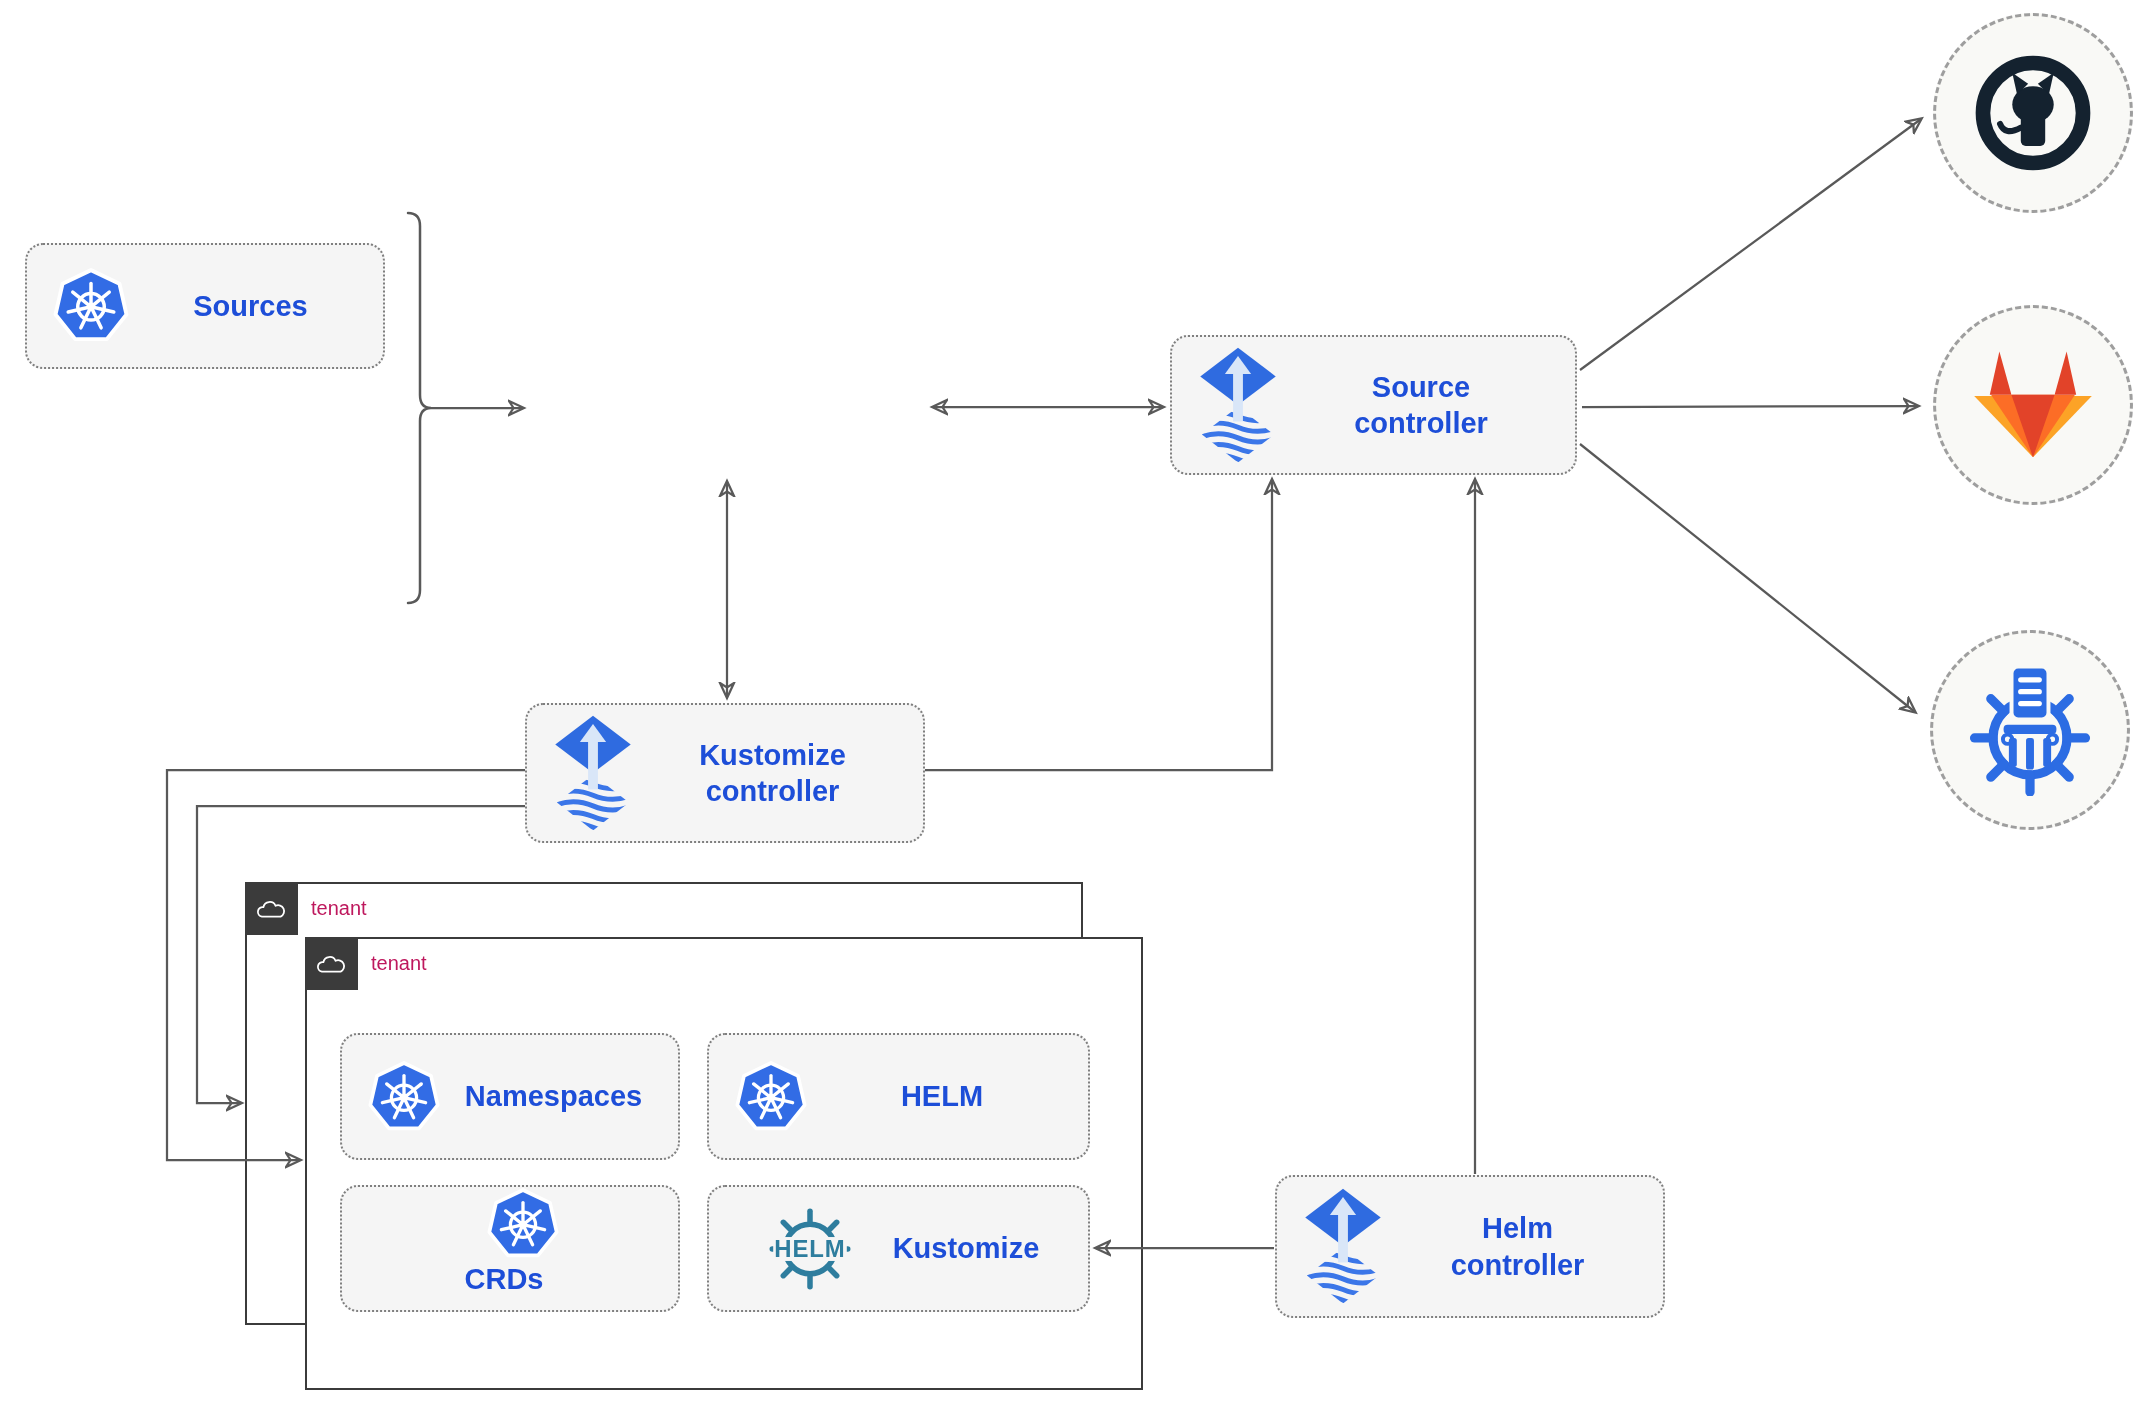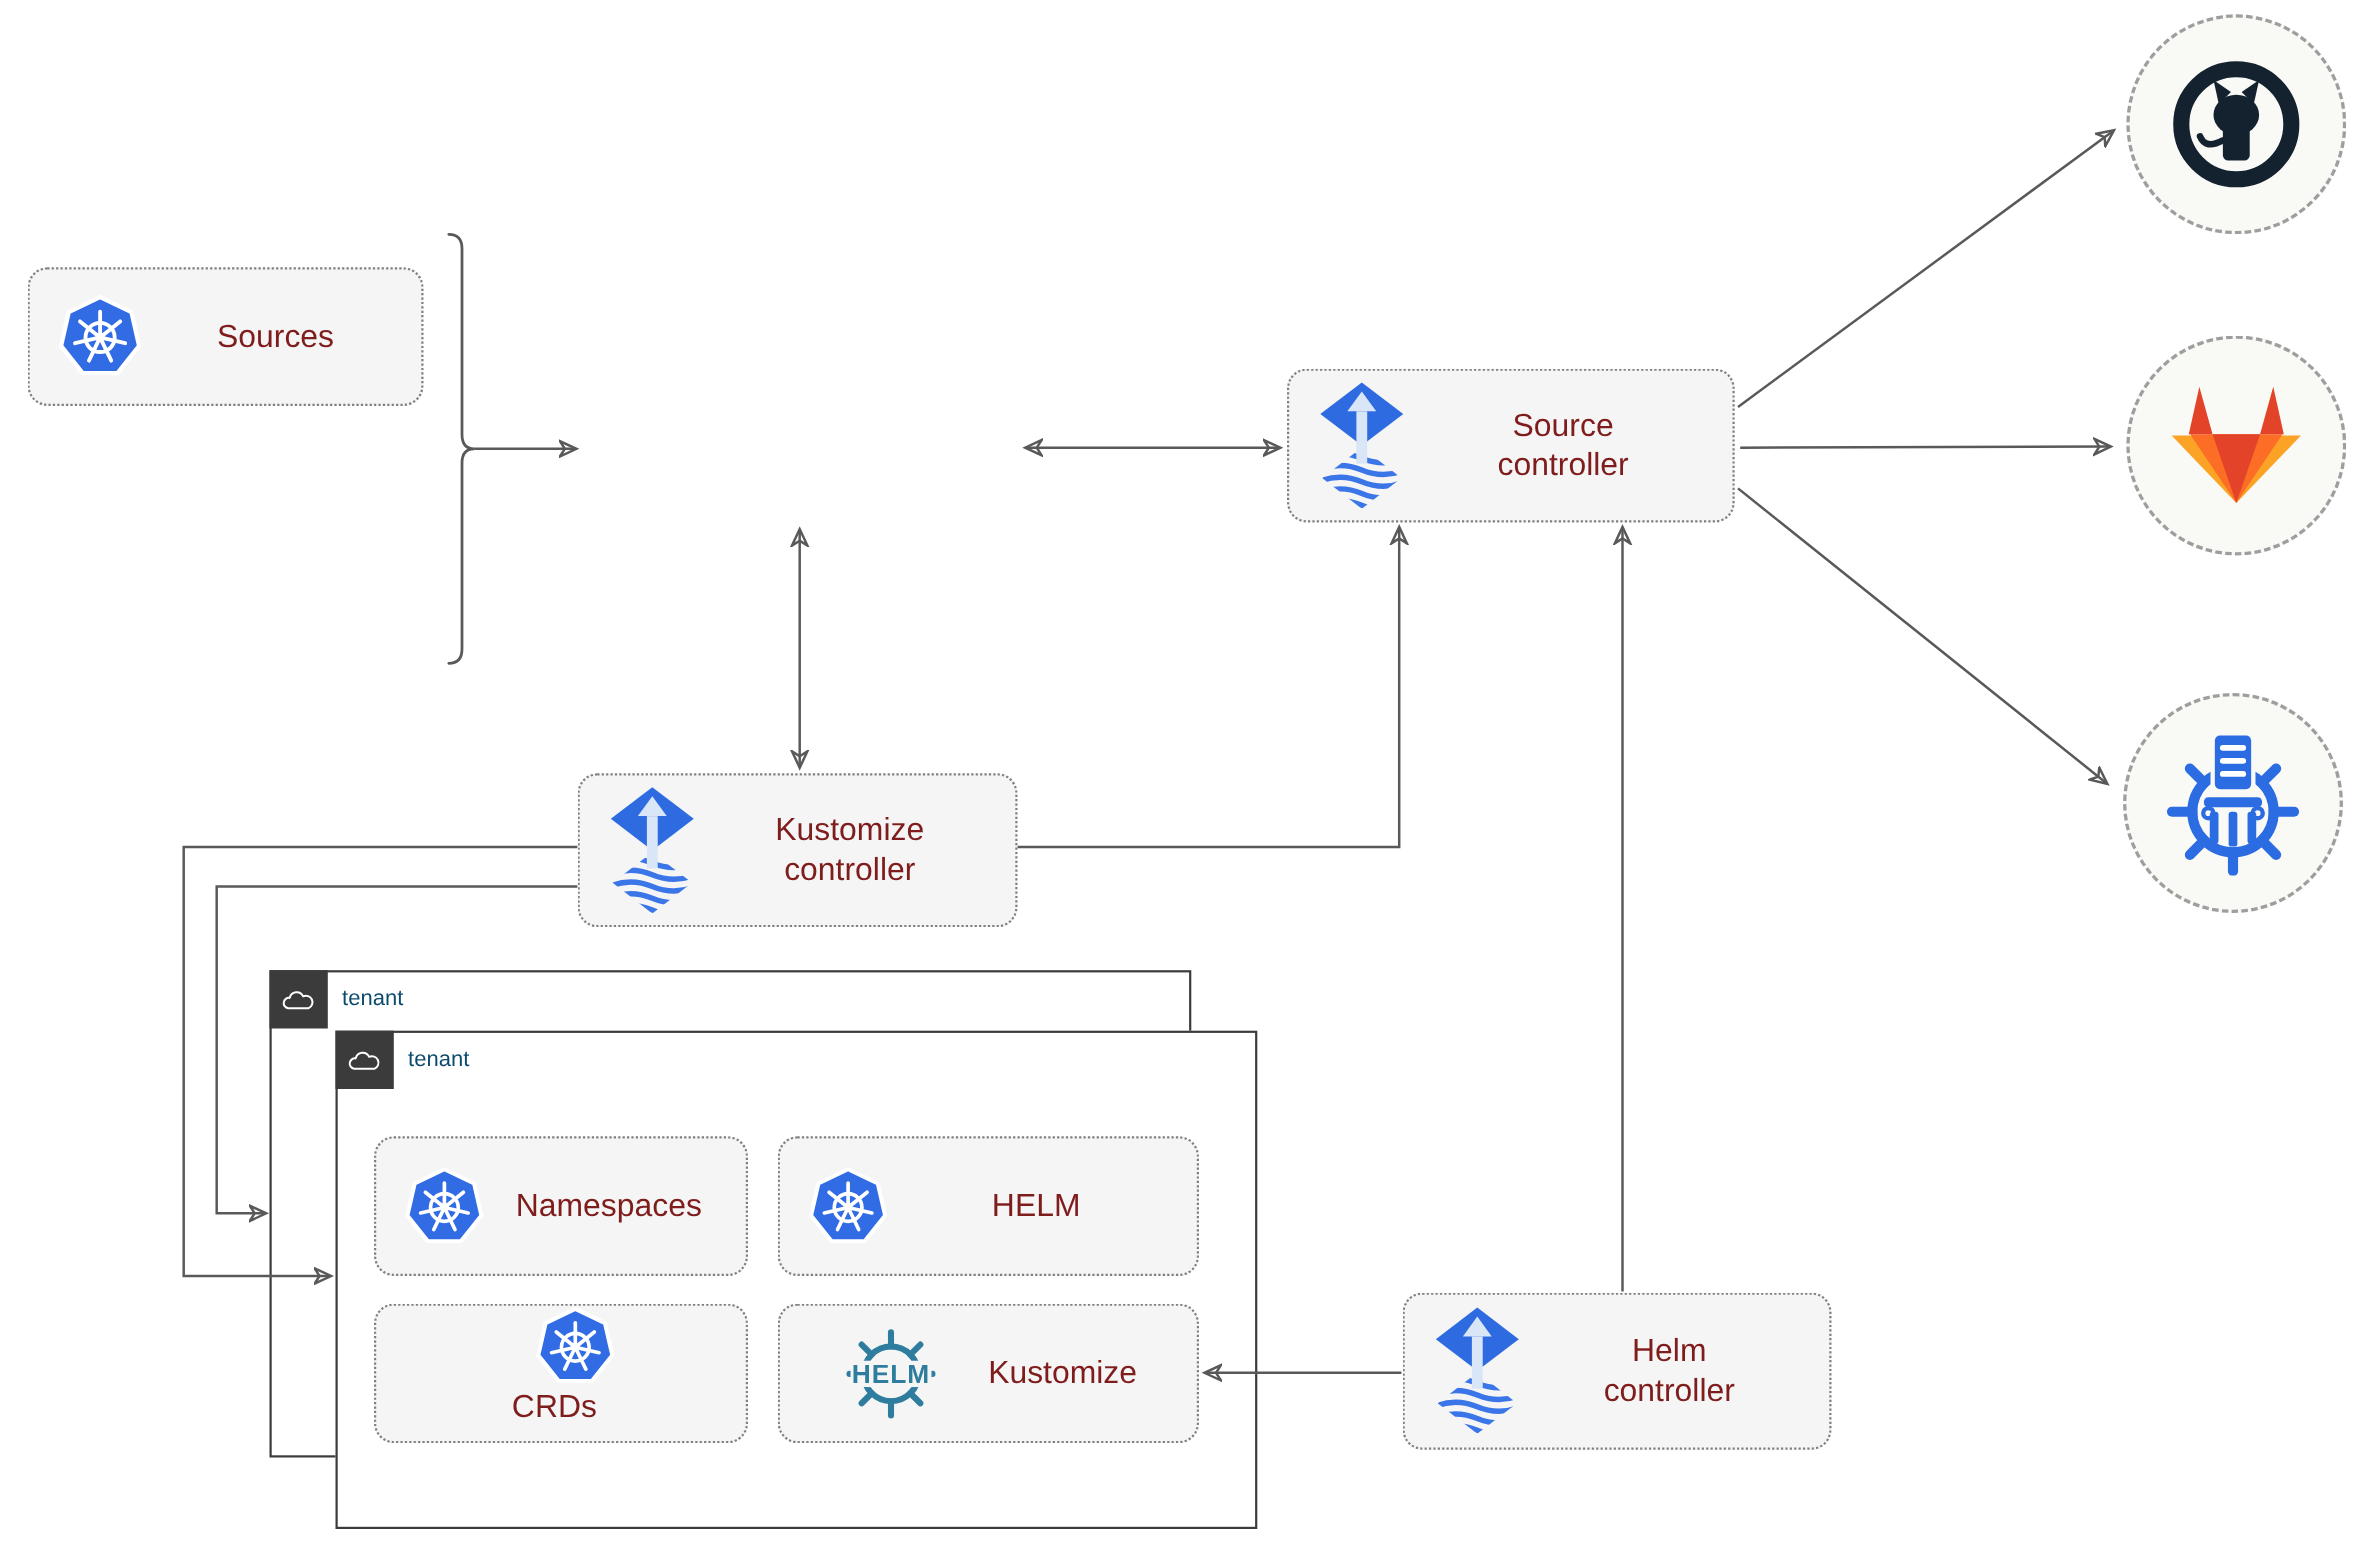--- a/index.html
+++ b/index.html
@@ -8,22 +8,22 @@
     font-family:"Liberation Sans",sans-serif;overflow:hidden;
   }
   
   .node{
     position:absolute;box-sizing:border-box;background:#f5f5f5;
     border:2px dotted #7f7f7f;border-radius:18px;
     display:flex;align-items:center;z-index:4;
   }
   .node .icon{flex:0 0 auto;margin-left:25px;display:block;}
   .node .lbl{
-    flex:1 1 auto;text-align:center;font-size:29px;color:#7f1d1d;
-    line-height:1.25;margin-right:12px;
+    flex:1 1 auto;text-align:center;font-size:29px;color:#1d4ed8;
+    line-height:1.25;margin-right:12px;font-weight:bold;
   }
   .node .lbl span{display:block;}
   .box-sources{left:25px;top:243px;width:360px;height:126px;}
   .box-kustomizations{left:25px;top:448px;width:360px;height:127px;}
   .box-k8s{left:527px;top:335px;width:398px;height:140px;}
   .box-srcctl{left:1170px;top:335px;width:407px;height:140px;}
   .box-kustctl{left:525px;top:703px;width:400px;height:140px;}
   .box-helmctl{left:1275px;top:1175px;width:390px;height:143px;}
   .box-namespaces{left:340px;top:1033px;width:340px;height:127px;}
   .box-rbac{left:707px;top:1033px;width:383px;height:127px;}
@@ -37,21 +37,21 @@
     border:2px solid #3b3b3b;
   }
   .t1{left:245px;top:882px;width:838px;height:443px;z-index:1;}
   .t2{left:305px;top:937px;width:838px;height:453px;z-index:2;}
   .thead{
     position:absolute;left:-2px;top:-2px;width:53px;height:53px;
     background:#3b3b3b;display:flex;align-items:center;justify-content:center;
   }
   .tlabel{
     position:absolute;left:64px;top:-2px;height:53px;
-    display:flex;align-items:center;font-size:20px;color:#0c4a6e;
+    display:flex;align-items:center;font-size:20px;color:#be185d;
   }
 
   
   .circle{
     position:absolute;box-sizing:border-box;width:200px;height:200px;
     border-radius:50%;border:3px dashed #9e9e9e;background:#f9f9f6;
     display:flex;align-items:center;justify-content:center;z-index:4;
   }
   .circle-github{left:1933px;top:13px;}
   .circle-gitlab{left:1933px;top:305px;}

